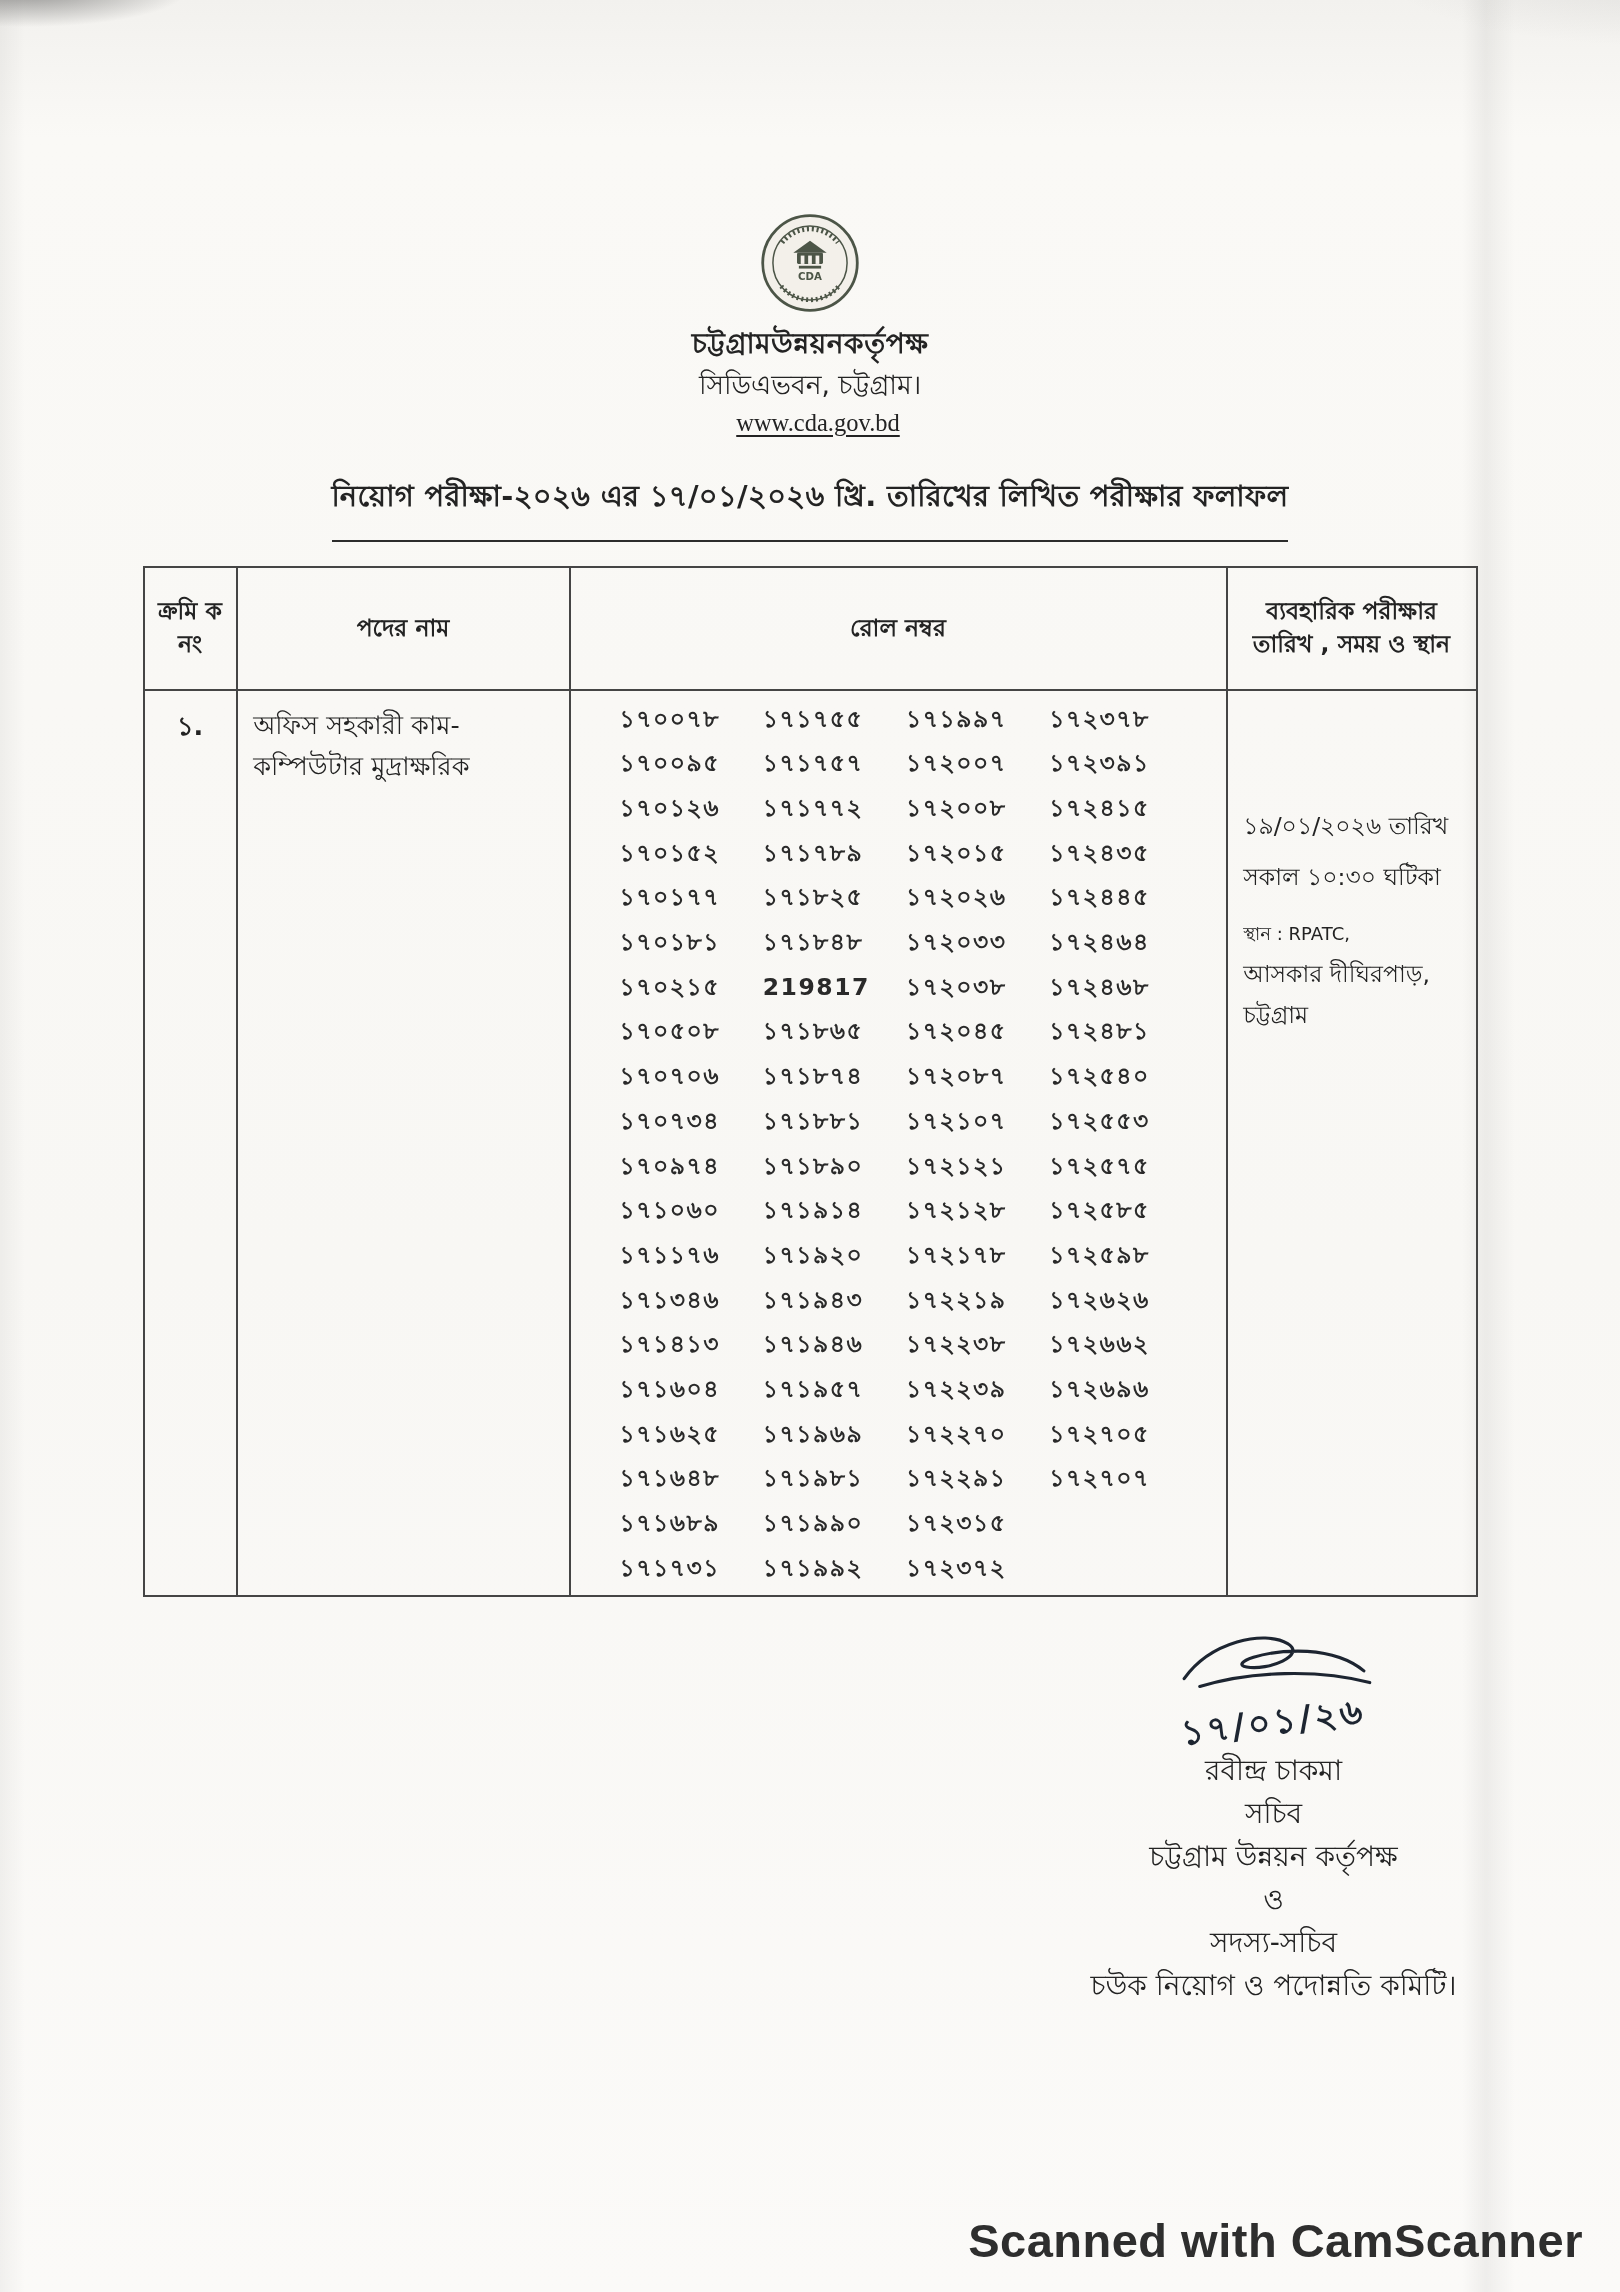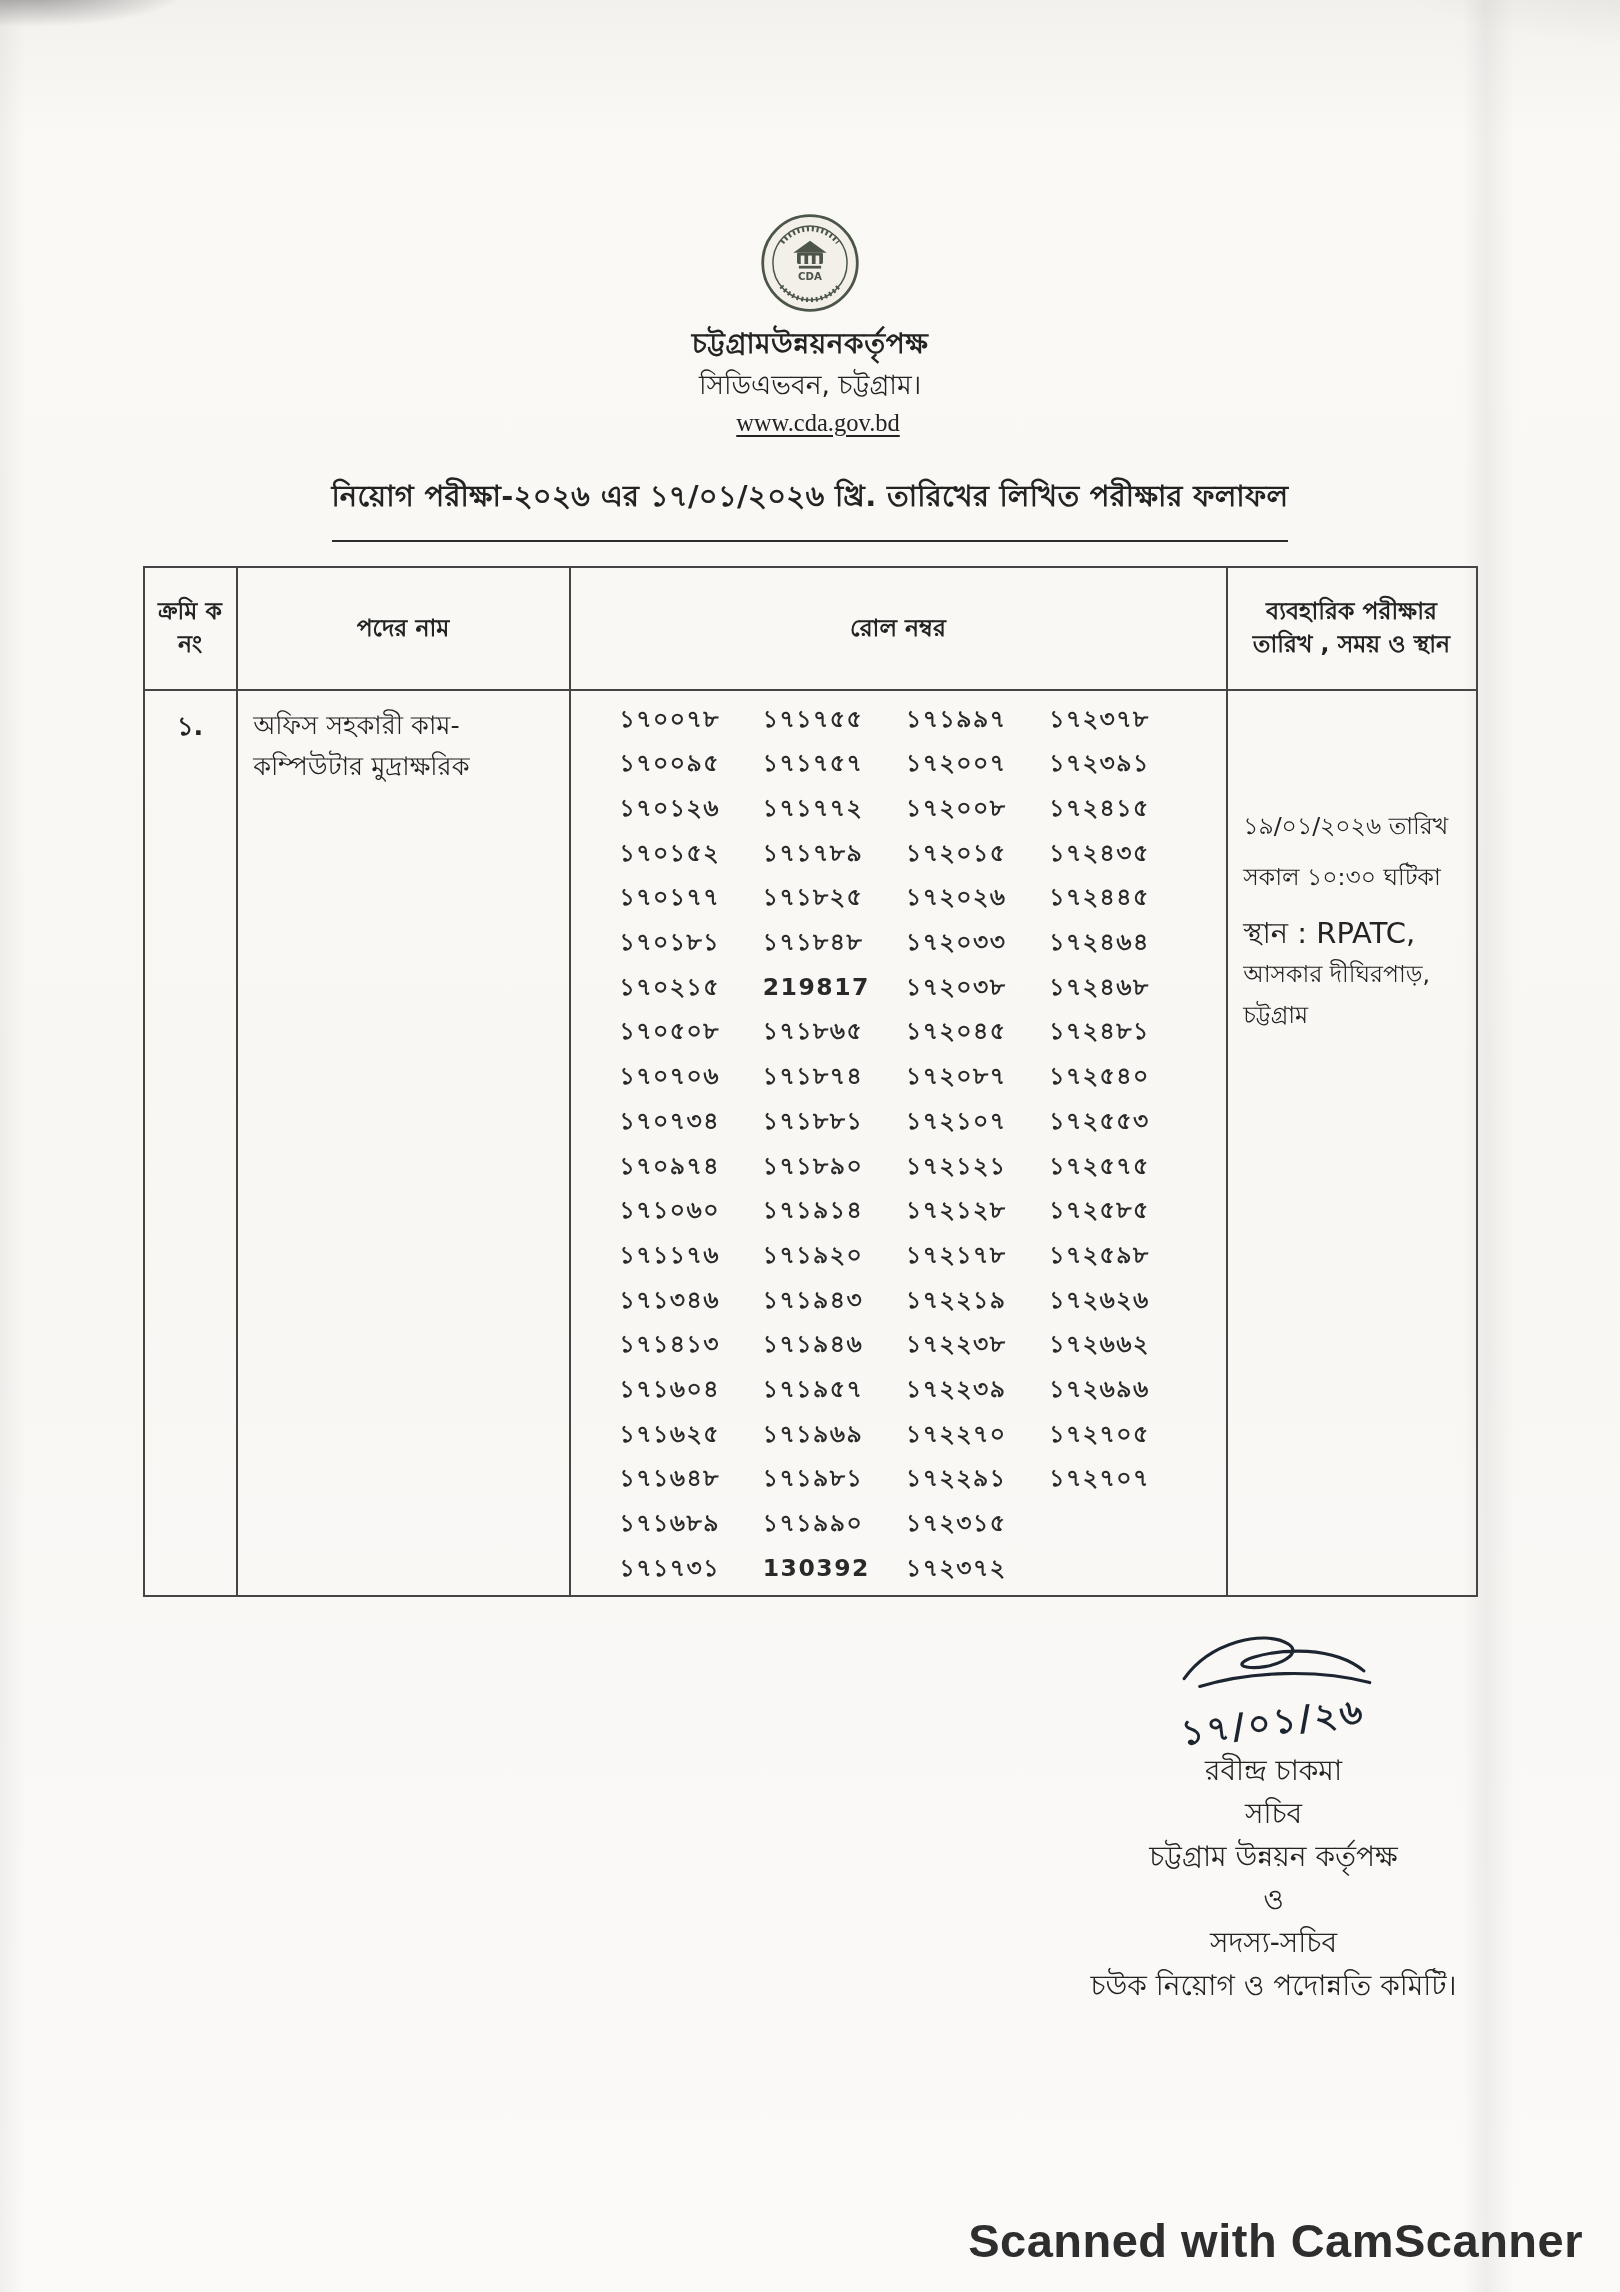--- a/index.html
+++ b/index.html
@@ -70,21 +70,21 @@
 
   .roll-wrap { display:flex; padding:13.7px 33px 0 49px; }
   .roll-col  { flex:1; display:flex; flex-direction:column; gap:15.7px; text-align:left; }
   .roll-num  { font-size:23.5px; font-weight:600; line-height:29px; letter-spacing:1.5px; color:#2a2a2a; }
 
   .cell-practical { text-align:left; }
   .practical-info { padding:120px 11.8px 0 15.7px; font-size:23.5px; }
   .practical-line { line-height:31px; margin-bottom:9.8px; }
   .practical-line:nth-child(1){ margin-bottom:19.6px; }
   .practical-line:nth-child(2){ margin-bottom:25.5px; }
-  .practical-line:nth-child(3){ font-size:29px; }
+  .practical-line:nth-child(3){ font-size:18px; }
 
   .sign-block {
     width:461px;
     margin:27.4px 116px 0 auto;
     text-align:center;
     position:relative;
   }
   .scribble { display:block; margin:0 auto -13.7px; }
   .sign-date {
     font-size:35px; font-weight:600; color:#1d2531;
@@ -191,21 +191,21 @@
                   <div class="roll-num">১৭১৮৮১</div>
                   <div class="roll-num">১৭১৮৯০</div>
                   <div class="roll-num">১৭১৯১৪</div>
                   <div class="roll-num">১৭১৯২০</div>
                   <div class="roll-num">১৭১৯৪৩</div>
                   <div class="roll-num">১৭১৯৪৬</div>
                   <div class="roll-num">১৭১৯৫৭</div>
                   <div class="roll-num">১৭১৯৬৯</div>
                   <div class="roll-num">১৭১৯৮১</div>
                   <div class="roll-num">১৭১৯৯০</div>
-                  <div class="roll-num">130392</div>
+                  <div class="roll-num">১৭১৯৯২</div>
                 </div>
               <div class="roll-col">
                   <div class="roll-num">১৭১৯৯৭</div>
                   <div class="roll-num">১৭২০০৭</div>
                   <div class="roll-num">১৭২০০৮</div>
                   <div class="roll-num">১৭২০১৫</div>
                   <div class="roll-num">১৭২০২৬</div>
                   <div class="roll-num">১৭২০৩৩</div>
                   <div class="roll-num">১৭২০৩৮</div>
                   <div class="roll-num">১৭২০৪৫</div>

